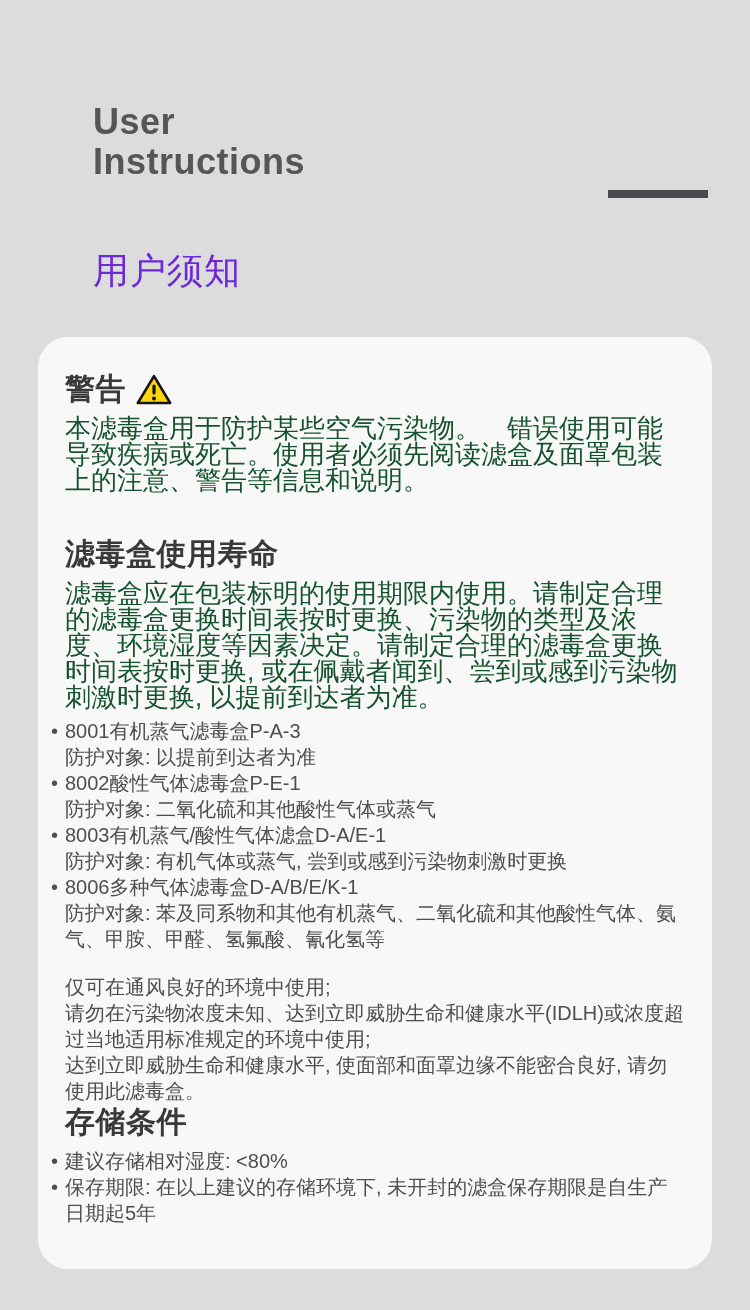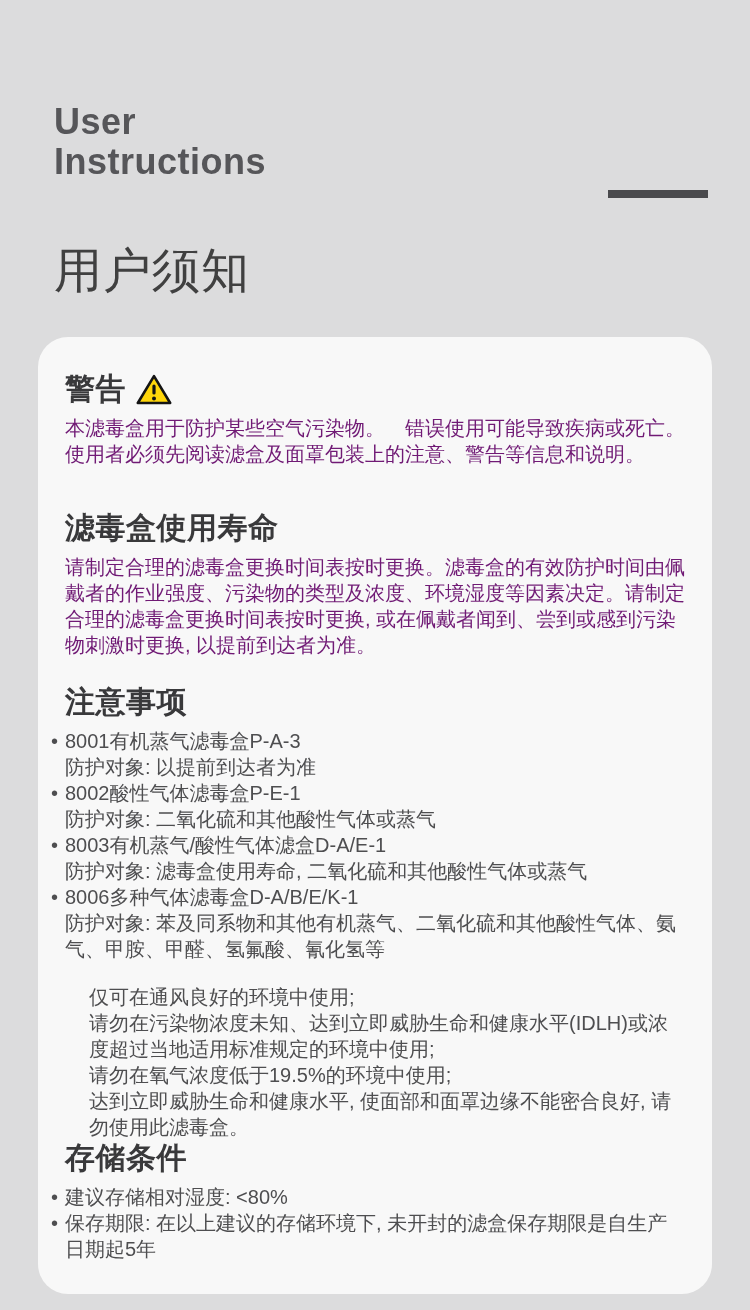--- a/index.html
+++ b/index.html
@@ -4,34 +4,34 @@
 <style>
   * { margin: 0; padding: 0; box-sizing: border-box; }
   html, body { width: 750px; }
   body {
     height: 1310px;
     background: #dcdcdd;
     font-family: "Liberation Sans", "DejaVu Sans", sans-serif;
     position: relative;
     overflow: hidden;
   }
-  .header { padding: 102px 42px 0 54px; position: relative; }
+  .header { padding: 102px 42px 0 54px; position: relative; margin-left: 39px; }
   .title-en {
     font-size: 36px;
     line-height: 40px;
     font-weight: bold;
     color: #565659;
     letter-spacing: 0.5px;
   }
   .title-zh {
     margin-top: 62px;
-    font-size: 48px;
+    font-size: 36px;
     line-height: 54px;
     font-weight: 500;
-    color: #404040;
+    color: #6d28d9;
     letter-spacing: 1px;
   }
   .title-dash {
     position: absolute;
     right: 42px;
     top: 190px;
     width: 100px;
     height: 8px;
     background: #4a4a4d;
   }
@@ -51,23 +51,23 @@
     letter-spacing: 0.5px;
   }
   .warn-heading-row {
     display: flex;
     align-items: center;
     gap: 10px;
     text-align: right;
   }
   .warning-svg { display: block; width: 36px; height: 31px; }
   .body-text {
-    font-size: 20px;
+    font-size: 26px;
     line-height: 26px;
-    color: #701a75;
+    color: #14532d;
     white-space: pre-wrap;
   }
   .mt8  { margin-top: 8px; }
   .mt10 { }
   .mt22 { margin-top: 22px; }
   .mt26 { margin-top: 26px; }
   .mt28 { margin-top: 43px; }
   ul.blist { list-style: none; margin: 8px 0 0 0; padding: 0; }
   ul.blist > li {
     position: relative;
@@ -75,21 +75,21 @@
     line-height: 26px;
     color: #4e4e50;
   }
   ul.blist > li::before {
     content: "\2022";
     position: absolute;
     left: -14px;
     top: 0;
     color: #4e4e50;
   }
-  .notes-block > div { font-size: 20px; line-height: 26px; color: #4e4e50; margin-left: 24px; }
+  .notes-block > div { font-size: 20px; line-height: 26px; color: #4e4e50; }
 </style>
 </head>
 <body>
 
 <div class="header">
   <div class="title-en">
     <div>User</div>
     <div>Instructions</div>
   </div>
   <div class="title-zh">用户须知</div>
@@ -104,46 +104,44 @@
       <svg class="warning-svg" viewBox="0 0 36 31" aria-hidden="true">
         <path d="M18 2.2 L34.2 29 L1.8 29 Z" fill="#ffd60a" stroke="#141414" stroke-width="2.6" stroke-linejoin="round"></path>
         <rect x="16.4" y="10.5" width="3.2" height="10" rx="1.6" fill="#141414"></rect>
         <circle cx="18" cy="24.6" r="2" fill="#141414"></circle>
       </svg>
     </span>
   </div>
   <div class="body-text mt8">本滤毒盒用于防护某些空气污染物。　错误使用可能导致疾病或死亡。使用者必须先阅读滤盒及面罩包装上的注意、警告等信息和说明。</div>
 
   <div class="sec-heading mt28">滤毒盒使用寿命</div>
-  <div class="body-text mt8">请制定合理的滤毒盒更换时间表按时更换。滤毒盒的有效防护时间由佩戴者的作业强度、污染物的类型及浓度、环境湿度等因素决定。请制定合理的滤毒盒更换时间表按时更换, 或在佩戴者闻到、尝到或感到污染物刺激时更换, 以提前到达者为准。</div>
+  <div class="body-text mt8">滤毒盒应在包装标明的使用期限内使用。请制定合理的滤毒盒更换时间表按时更换、污染物的类型及浓度、环境湿度等因素决定。请制定合理的滤毒盒更换时间表按时更换, 或在佩戴者闻到、尝到或感到污染物刺激时更换, 以提前到达者为准。</div>
 
-  <div class="sec-heading mt26">注意事项</div>
   <ul class="blist">
     <li>
       <div>8001有机蒸气滤毒盒P-A-3</div>
       <div>防护对象: 以提前到达者为准</div>
     </li>
     <li>
       <div>8002酸性气体滤毒盒P-E-1</div>
       <div>防护对象: 二氧化硫和其他酸性气体或蒸气</div>
     </li>
     <li>
       <div>8003有机蒸气/酸性气体滤盒D-A/E-1</div>
-      <div>防护对象: 滤毒盒使用寿命, 二氧化硫和其他酸性气体或蒸气</div>
+      <div>防护对象: 有机气体或蒸气, 尝到或感到污染物刺激时更换</div>
     </li>
     <li>
       <div>8006多种气体滤毒盒D-A/B/E/K-1</div>
       <div>防护对象: 苯及同系物和其他有机蒸气、二氧化硫和其他酸性气体、氨气、甲胺、甲醛、氢氟酸、氰化氢等</div>
     </li>
   </ul>
 
   <div class="notes-block mt22">
     <div>仅可在通风良好的环境中使用;</div>
     <div>请勿在污染物浓度未知、达到立即威胁生命和健康水平(IDLH)或浓度超过当地适用标准规定的环境中使用;</div>
-    <div>请勿在氧气浓度低于19.5%的环境中使用;</div>
     <div>达到立即威胁生命和健康水平, 使面部和面罩边缘不能密合良好, 请勿使用此滤毒盒。</div>
   </div>
 
   <div class="sec-heading mt10">存储条件</div>
   <ul class="blist">
     <li>建议存储相对湿度: &lt;80%</li>
     <li>保存期限: 在以上建议的存储环境下, 未开封的滤盒保存期限是自生产日期起5年</li>
   </ul>
 
 </div>

